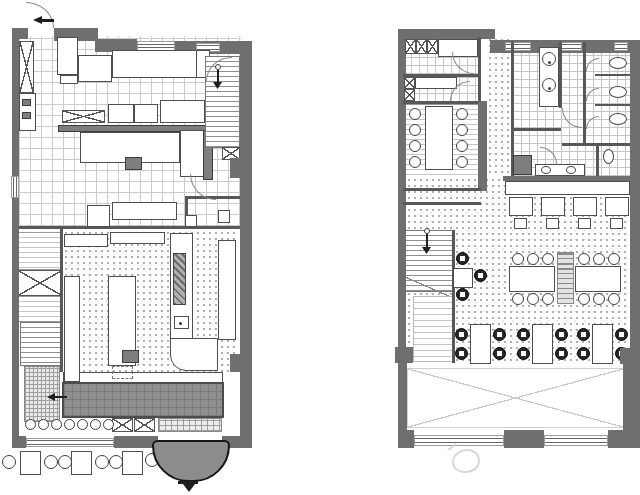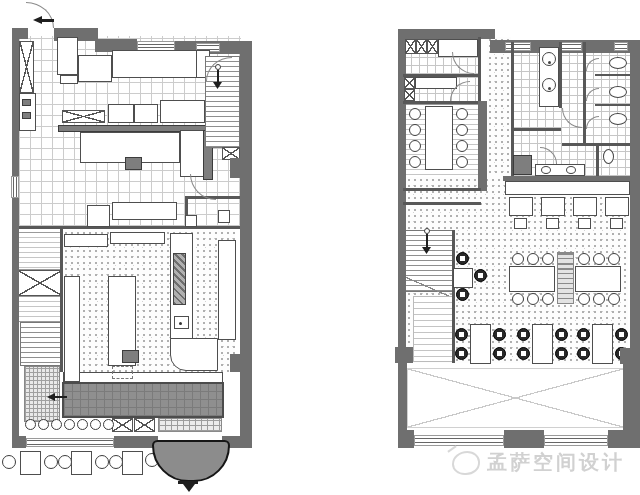--- a/index.html
+++ b/index.html
@@ -305,15 +305,14 @@
         <div class="shape chair-dark" style="left: 577px; top: 328px; width: 13px; height: 13px;"></div>
         <div class="shape chair-dark" style="left: 577px; top: 347px; width: 13px; height: 13px;"></div>
         <div class="shape chair-dark" style="left: 615px; top: 328px; width: 13px; height: 13px;"></div>
         <div class="shape chair-dark" style="left: 615px; top: 347px; width: 13px; height: 13px;"></div>
         <div class="shape wall" style="left: 395px; top: 347px; width: 18px; height: 16px;"></div>
         <div class="shape wall" style="left: 620px; top: 348px; width: 16px; height: 16px;"></div>
       </div>
     </div>
   <div class="watermark">
     <span class="wm-logo"></span>
-    <span class="wm-text">孟萨空间设计</span>
   </div>
 </div>
 
 </body></html>

